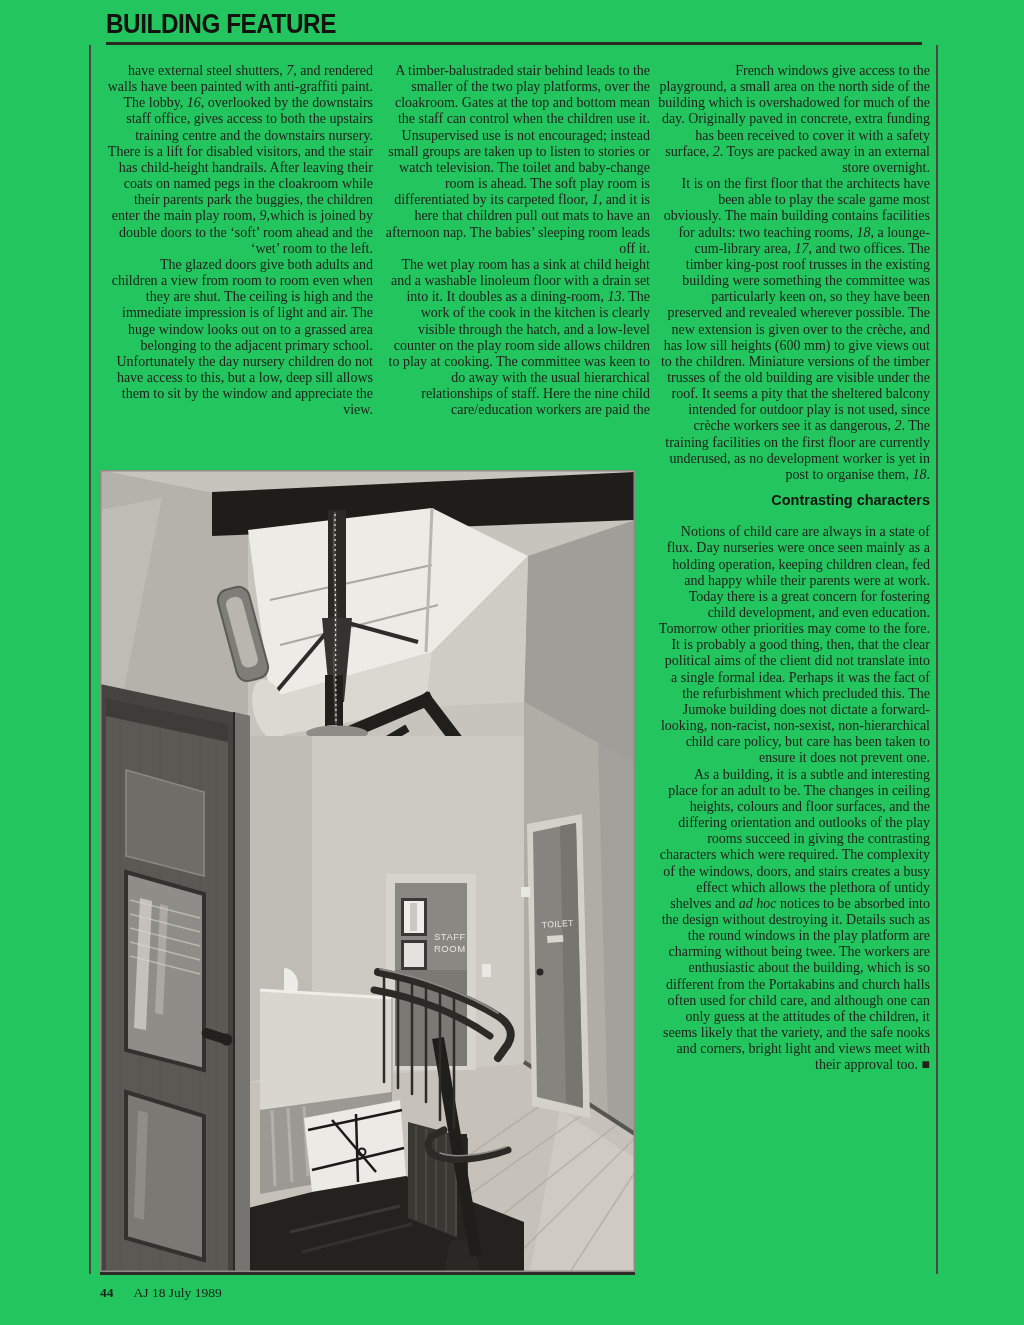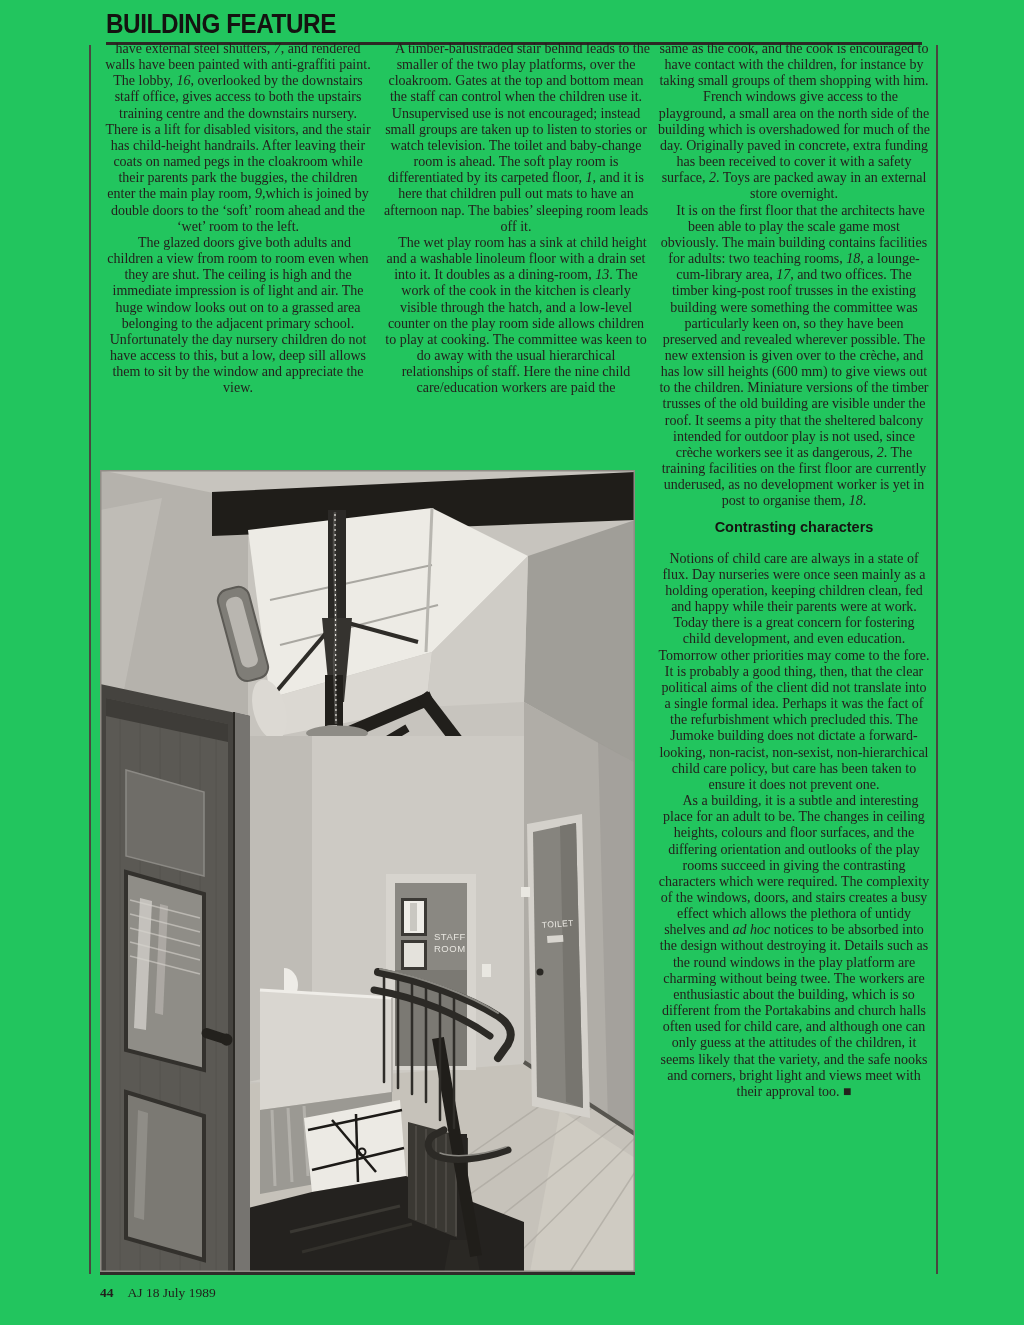--- a/index.html
+++ b/index.html
@@ -17,23 +17,23 @@
     font-family:"Liberation Sans", sans-serif;
     font-weight:bold;font-size:27px;letter-spacing:-0.5px;
     transform:scaleX(.9);transform-origin:left center;
     color:#141210;white-space:nowrap;
   }
   .header-rule{position:absolute;left:106px;top:42px;width:816px;height:3px;background:#2c2924;}
   .vrule{position:absolute;top:45px;width:2px;height:1229px;background:#4a463f;}
   .vrule.left{left:89px;}
   .vrule.right{left:936px;}
   .col{
-    position:absolute;top:41px;
+    position:absolute;top:63px;
     font-size:14px;line-height:16.15px;
-    text-align:center;overflow:hidden;
+    text-align:right;overflow:hidden;
   }
   .col p{margin:0;}
   .col p.ind{text-indent:13px;font-family:Liberation Serif, serif;}
   .col i{font-style:italic;}
   .col .subhead{
     font-family:"Liberation Sans", sans-serif;
     font-weight:bold;font-size:14.5px;
     margin:9px 0 16px 0;color:#161411;
   }
   #col1{left:103px;width:270px;height:414px;}
@@ -45,42 +45,41 @@
   }
   .photo svg{display:block;}
   .fig-num{
     position:absolute;left:62px;top:1328px;
     font-weight:bold;font-size:10px;color:#1d1b18;
   }
   .footer{
     position:absolute;left:100px;top:1285px;
     font-size:13.5px;color:#211f1b;
   }
-  .footer .pg{font-weight:bold;margin-right:14px;text-align:right;}
+  .footer .pg{font-weight:bold;margin-right:20px;text-align:right;}
 </style>
 </head>
 <body>
 
 <div class="page">
 
   <div class="section-title">BUILDING FEATURE</div>
   <div class="header-rule"></div>
   <div class="vrule left"></div>
   <div class="vrule right"></div>
 
   <div class="col" id="col1">
       <p>have external steel shutters, <i>7</i>, and rendered walls have been painted with anti-graffiti paint. The lobby, <i>16</i>, overlooked by the downstairs staff office, gives access to both the upstairs training centre and the downstairs nursery. There is a lift for disabled visitors, and the stair has child-height handrails. After leaving their coats on named pegs in the cloakroom while their parents park the buggies, the children enter the main play room, <i>9</i>,which is joined by double doors to the ‘soft’ room ahead and the ‘wet’ room to the left.</p>
       <p class="ind">The glazed doors give both adults and children a view from room to room even when they are shut. The ceiling is high and the immediate impression is of light and air. The huge window looks out on to a grassed area belonging to the adjacent primary school. Unfortunately the day nursery children do not have access to this, but a low, deep sill allows them to sit by the window and appreciate the view.</p>
     </div>
   <div class="col" id="col2">
       <p class="ind">A timber-balustraded stair behind leads to the smaller of the two play platforms, over the cloakroom. Gates at the top and bottom mean the staff can control when the children use it. Unsupervised use is not encouraged; instead small groups are taken up to listen to stories or watch television. The toilet and baby-change room is ahead. The soft play room is differentiated by its carpeted floor, <i>1</i>, and it is here that children pull out mats to have an afternoon nap. The babies’ sleeping room leads off it.</p>
       <p class="ind">The wet play room has a sink at child height and a washable linoleum floor with a drain set into it. It doubles as a dining-room, <i>13</i>. The work of the cook in the kitchen is clearly visible through the hatch, and a low-level counter on the play room side allows children to play at cooking. The committee was keen to do away with the usual hierarchical relationships of staff. Here the nine child care/education workers are paid the</p>
     </div>
   <div class="col" id="col3">
-      <p>same as the cook, and the cook is encouraged to have contact with the children, for instance by taking small groups of them shopping with him.</p>
       <p class="ind">French windows give access to the playground, a small area on the north side of the building which is overshadowed for much of the day. Originally paved in concrete, extra funding has been received to cover it with a safety surface, <i>2</i>. Toys are packed away in an external store overnight.</p>
       <p class="ind">It is on the first floor that the architects have been able to play the scale game most obviously. The main building contains facilities for adults: two teaching rooms, <i>18</i>, a lounge-cum-library area, <i>17</i>, and two offices. The timber king-post roof trusses in the existing building were something the committee was particularly keen on, so they have been preserved and revealed wherever possible. The new extension is given over to the crèche, and has low sill heights (600 mm) to give views out to the children. Miniature versions of the timber trusses of the old building are visible under the roof. It seems a pity that the sheltered balcony intended for outdoor play is not used, since crèche workers see it as dangerous, <i>2</i>. The training facilities on the first floor are currently underused, as no development worker is yet in post to organise them, <i>18</i>.</p>
       <div class="subhead">Contrasting characters</div>
       <p>Notions of child care are always in a state of flux. Day nurseries were once seen mainly as a holding operation, keeping children clean, fed and happy while their parents were at work. Today there is a great concern for fostering child development, and even education. Tomorrow other priorities may come to the fore. It is probably a good thing, then, that the clear political aims of the client did not translate into a single formal idea. Perhaps it was the fact of the refurbishment which precluded this. The Jumoke building does not dictate a forward-looking, non-racist, non-sexist, non-hierarchical child care policy, but care has been taken to ensure it does not prevent one.</p>
       <p class="ind">As a building, it is a subtle and interesting place for an adult to be. The changes in ceiling heights, colours and floor surfaces, and the differing orientation and outlooks of the play rooms succeed in giving the contrasting characters which were required. The complexity of the windows, doors, and stairs creates a busy effect which allows the plethora of untidy shelves and <i>ad hoc</i> notices to be absorbed into the design without destroying it. Details such as the round windows in the play platform are charming without being twee. The workers are enthusiastic about the building, which is so different from the Portakabins and church halls often used for child care, and although one can only guess at the attitudes of the children, it seems likely that the variety, and the safe nooks and corners, bright light and views meet with their approval too. ■</p>
     </div>
 
   <div class="photo">
     <svg width="535" height="802" viewBox="0 0 535 802">
 

